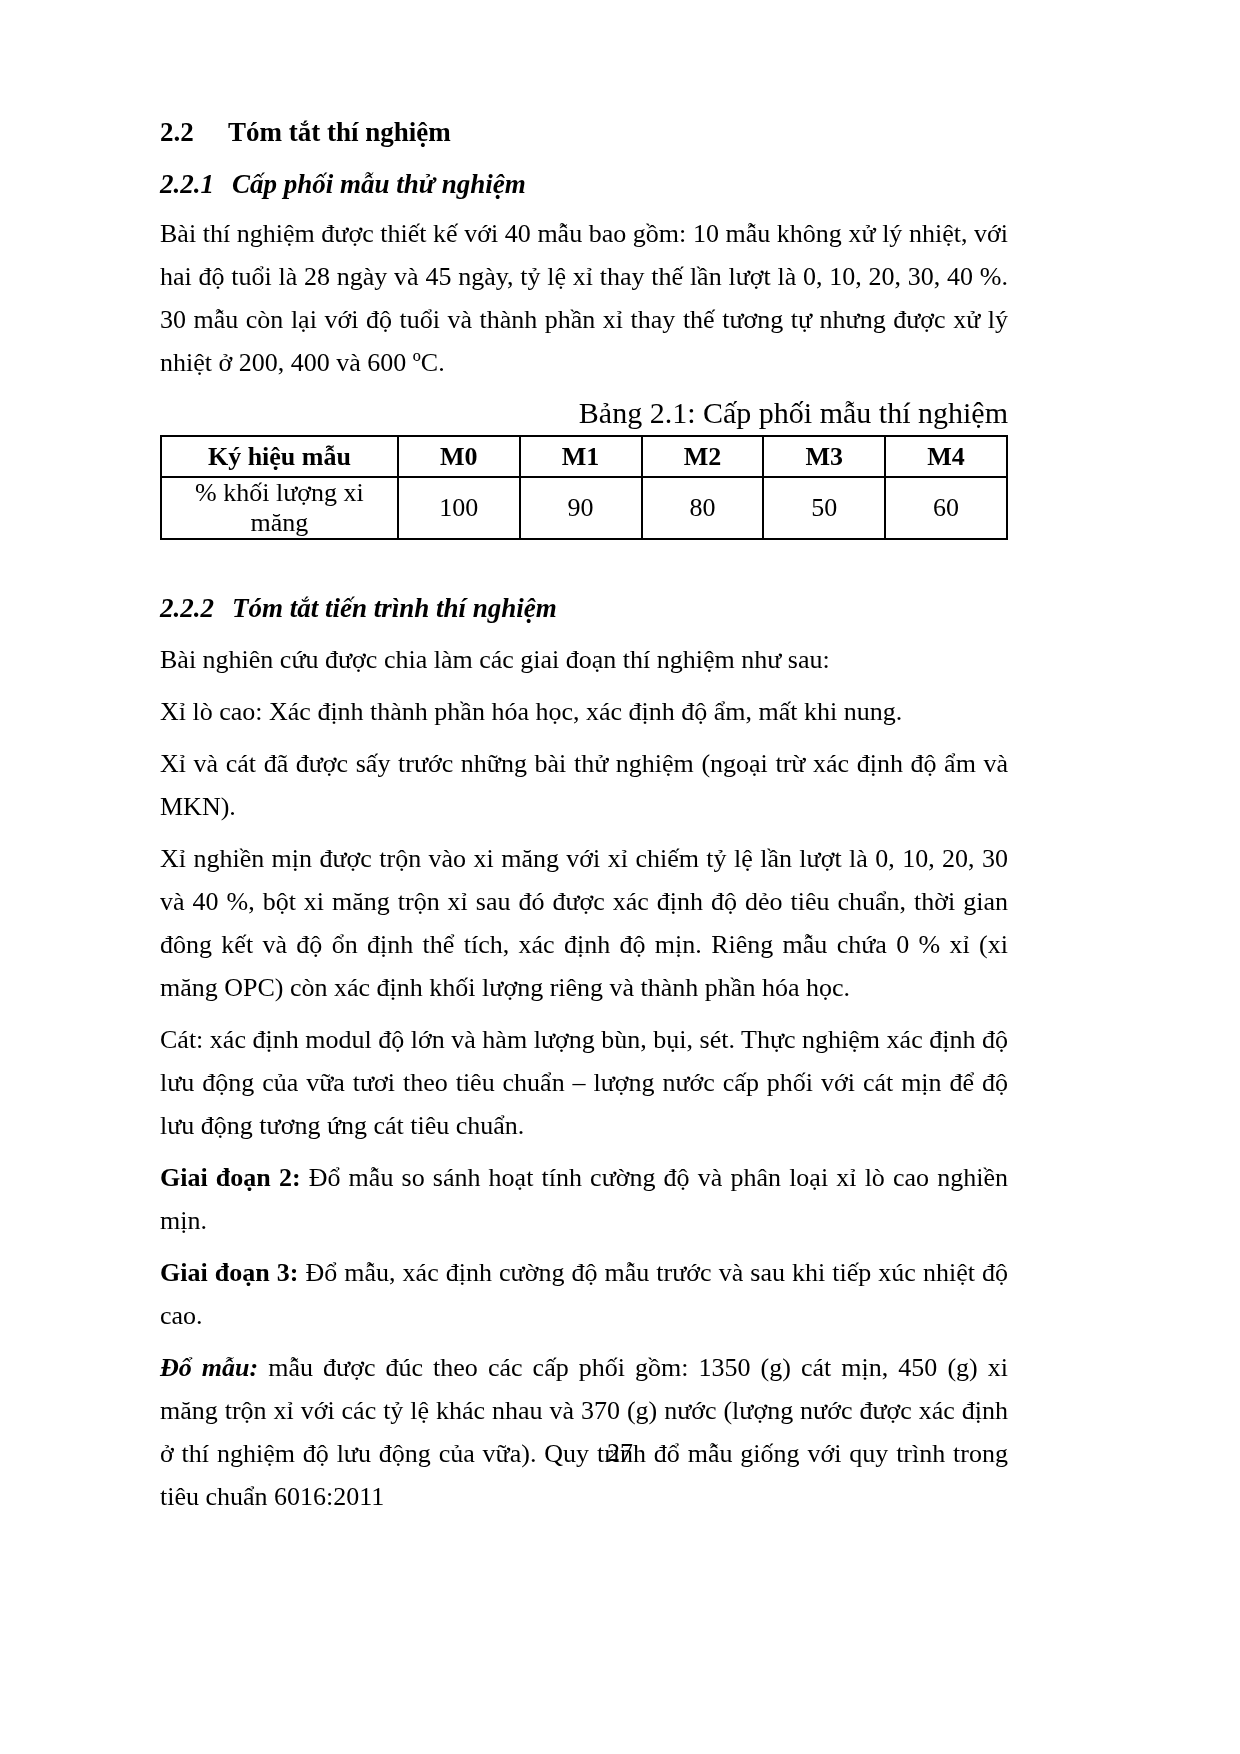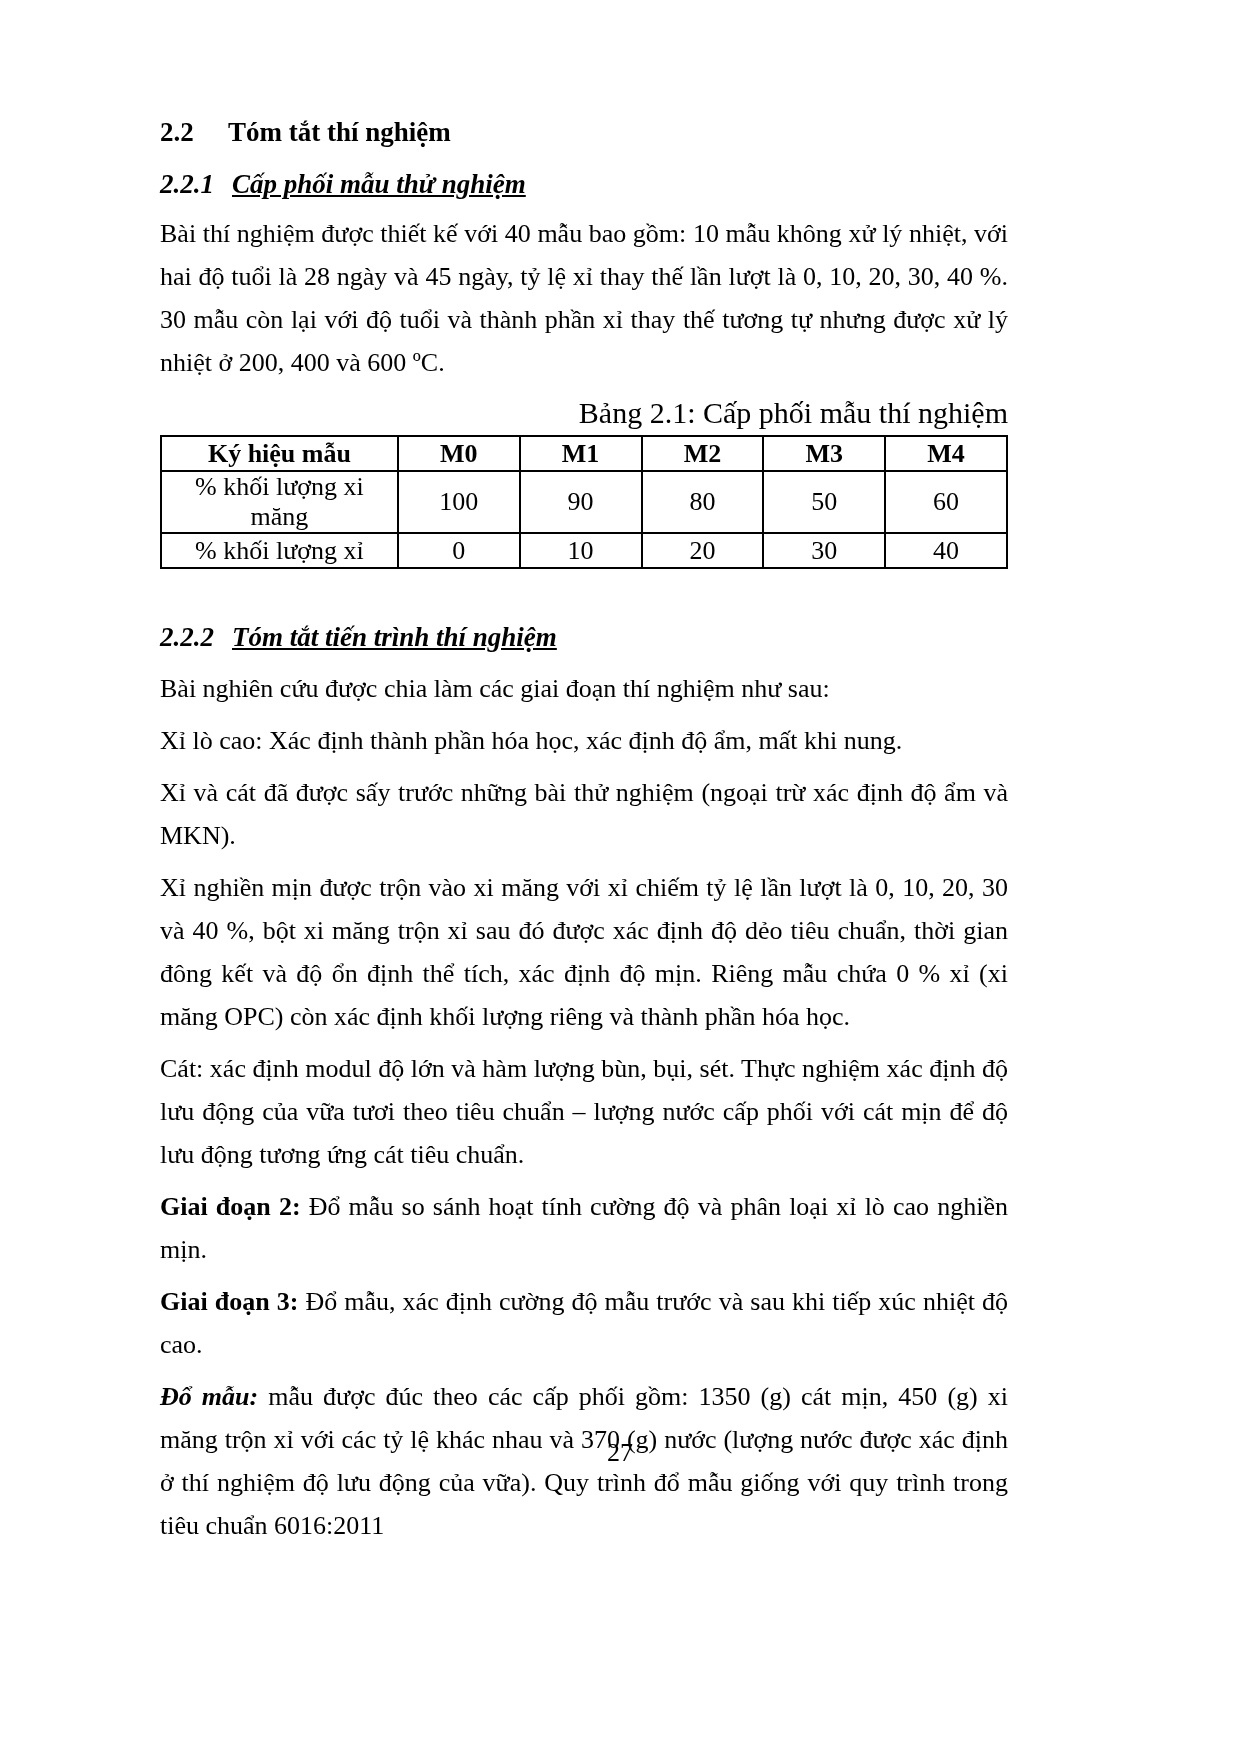--- a/index.html
+++ b/index.html
@@ -26,21 +26,20 @@
     line-height: 44px;
     margin-bottom: 8px;
   }
   .h-section .num { display: inline-block; width: 68px; }
   .h-sub {
     font-size: 27px;
     font-weight: bold;
     font-style: italic;
     line-height: 44px;
     margin-bottom: 6px;
-    text-decoration: underline;
   }
   .h-sub .num { display: inline-block; width: 72px; font-style: italic; }
   .h-sub2 { margin-top: 46px; margin-bottom: 8px; }
   p.body {
     font-size: 26px;
     line-height: 43px;
     text-align: justify;
     margin-bottom: 9px;
   }
   .lead { font-weight: bold; }
@@ -52,21 +51,21 @@
     margin-bottom: 2px;
   }
   table.data {
     width: 100%;
     border-collapse: collapse;
     table-layout: fixed;
   }
   table.data th, table.data td {
     border: 2px solid #000000;
     font-size: 26px;
-    height: 35px;
+    height: 41px;
     text-align: center;
     vertical-align: middle;
     padding: 0 4px;
   }
   table.data th { font-weight: bold; }
   table.data .col-label { width: 28%; }
   .page-number {
     position: absolute;
     left: 0;
     top: 1438px;
@@ -104,28 +103,20 @@
         <th>M4</th>
       </tr>
       <tr>
         <td class="col-label">% khối lượng xi măng</td>
         <td>100</td>
         <td>90</td>
         <td>80</td>
         <td>50</td>
         <td>60</td>
       </tr>
-      <tr>
-        <td class="col-label">% khối lượng xỉ</td>
-        <td>0</td>
-        <td>10</td>
-        <td>20</td>
-        <td>30</td>
-        <td>40</td>
-      </tr>
     </tbody>
       </table>
 
     <div class="h-sub h-sub2">
       <span class="num">2.2.2</span><span>Tóm tắt tiến trình thí nghiệm</span>
     </div>
 
     <p class="body"><span>Bài nghiên cứu được chia làm các giai đoạn thí nghiệm như sau:</span></p>
 
 

